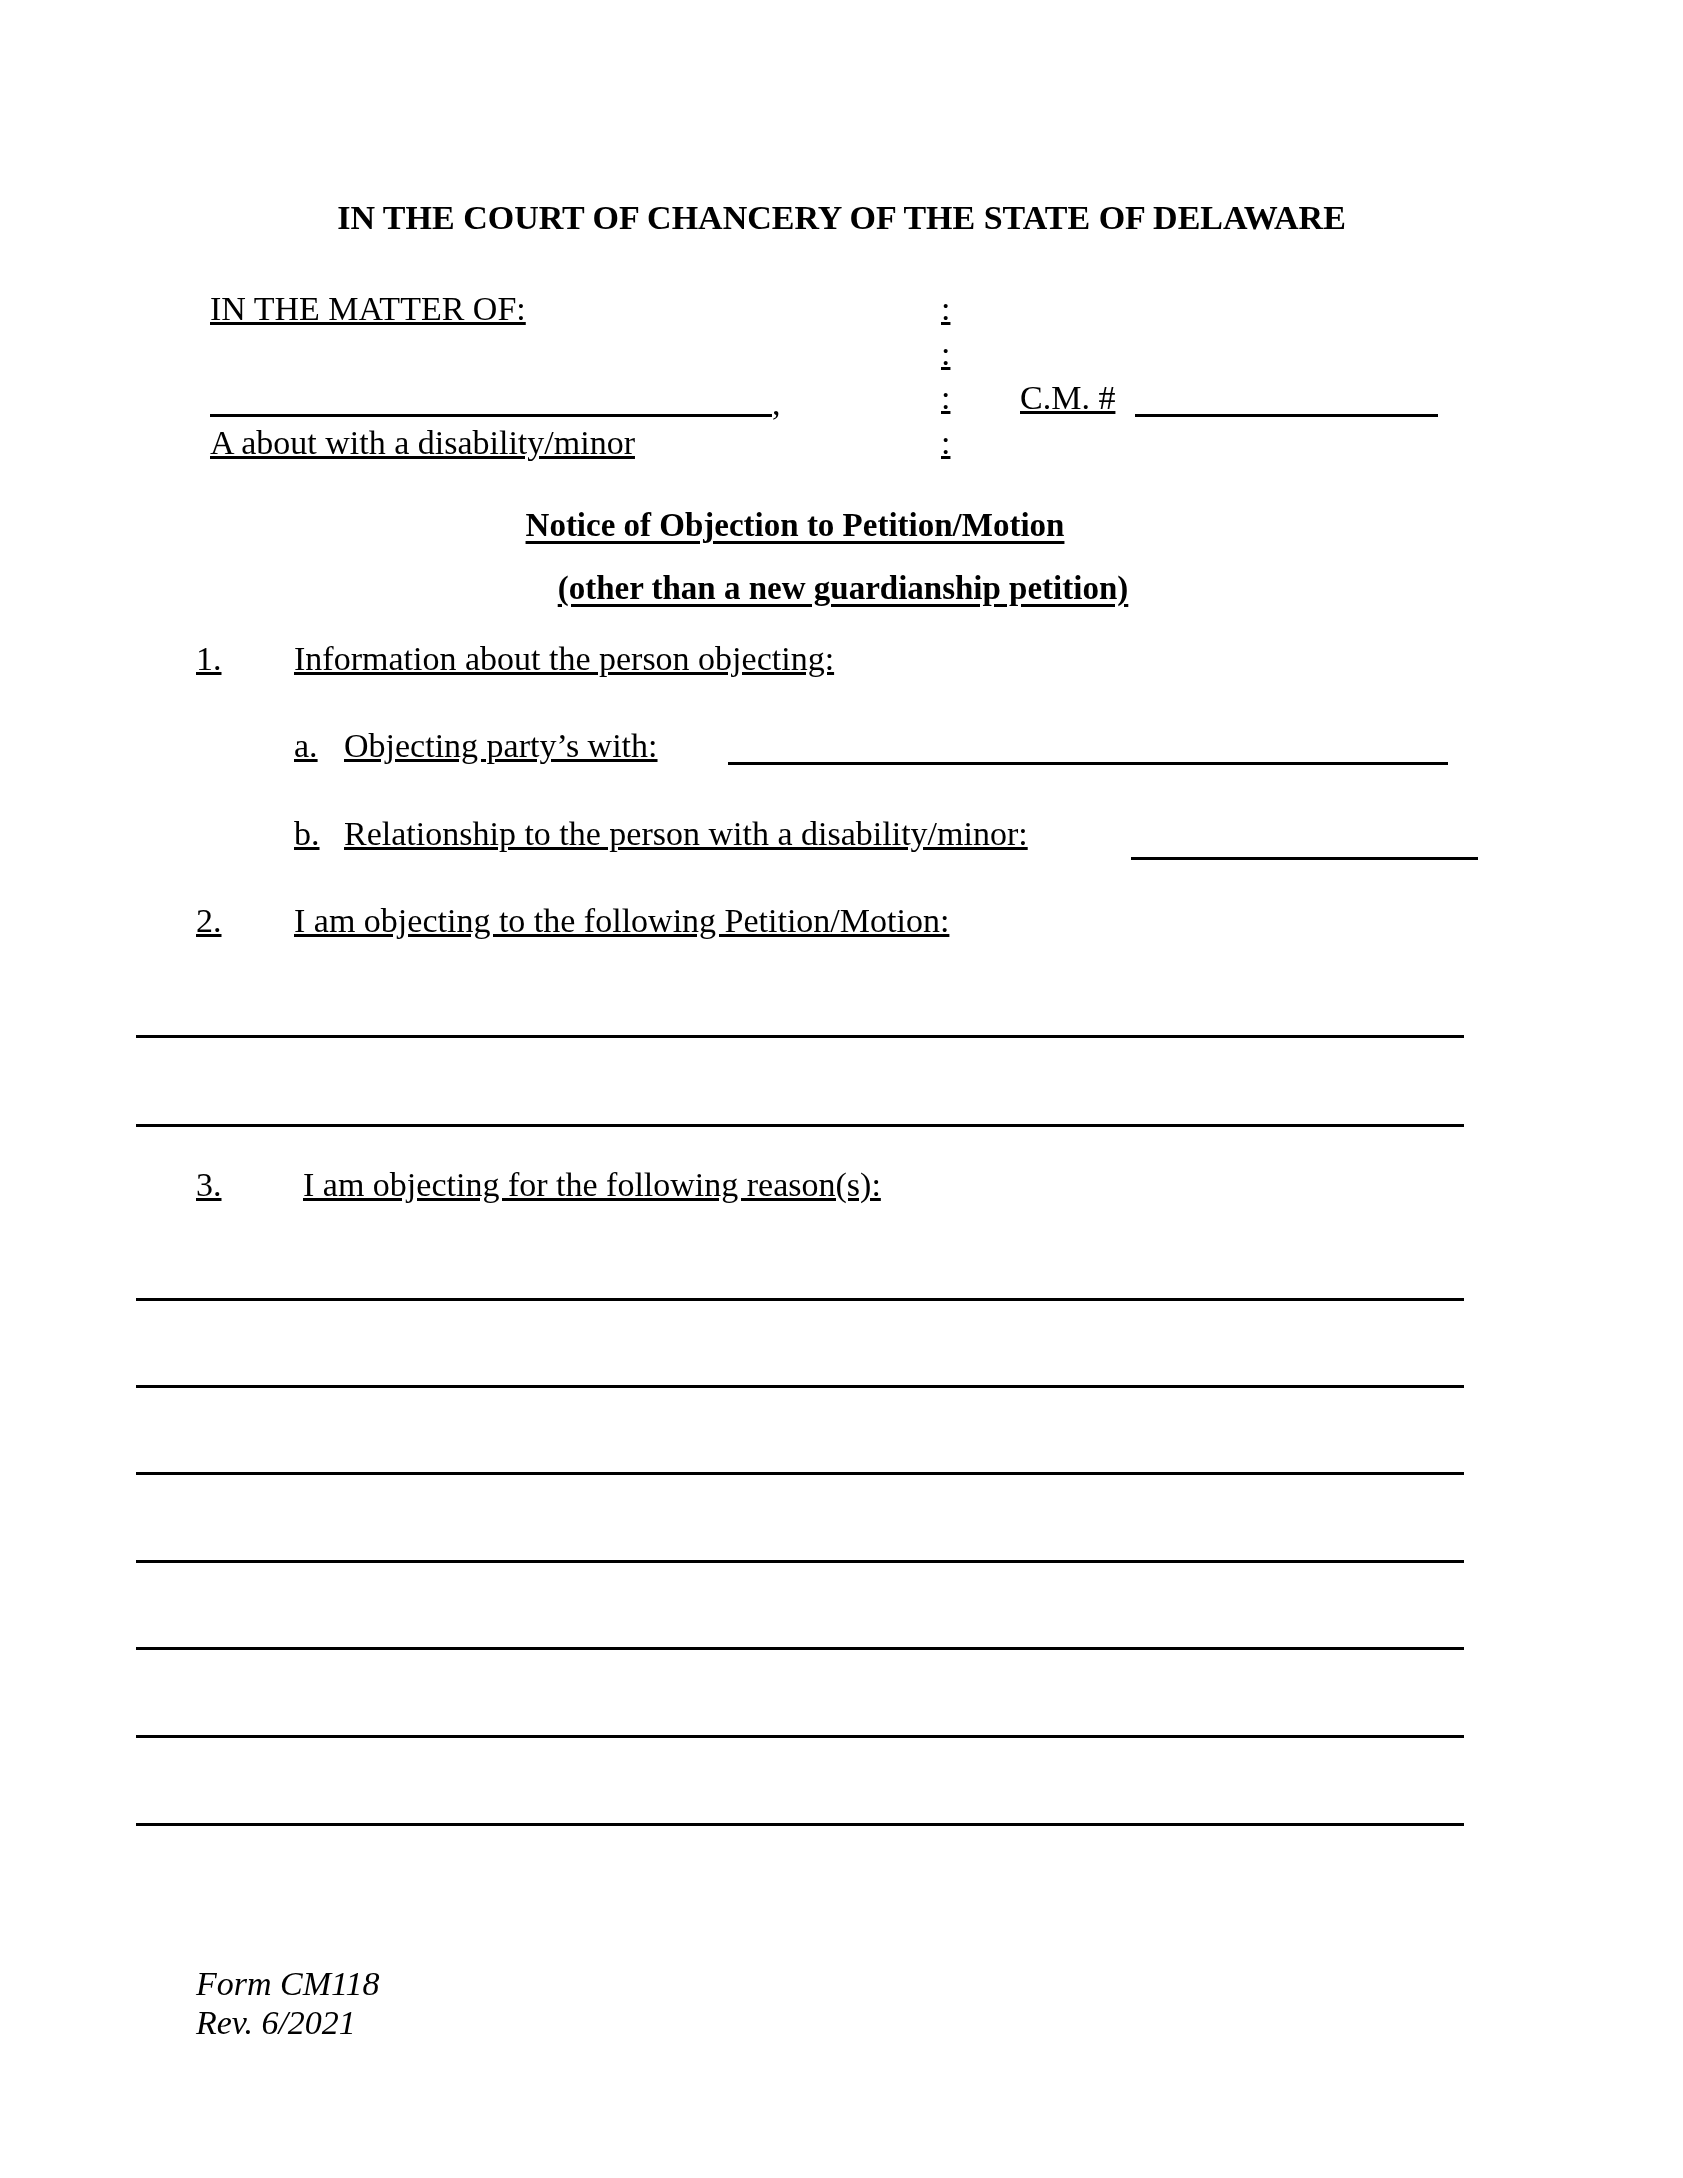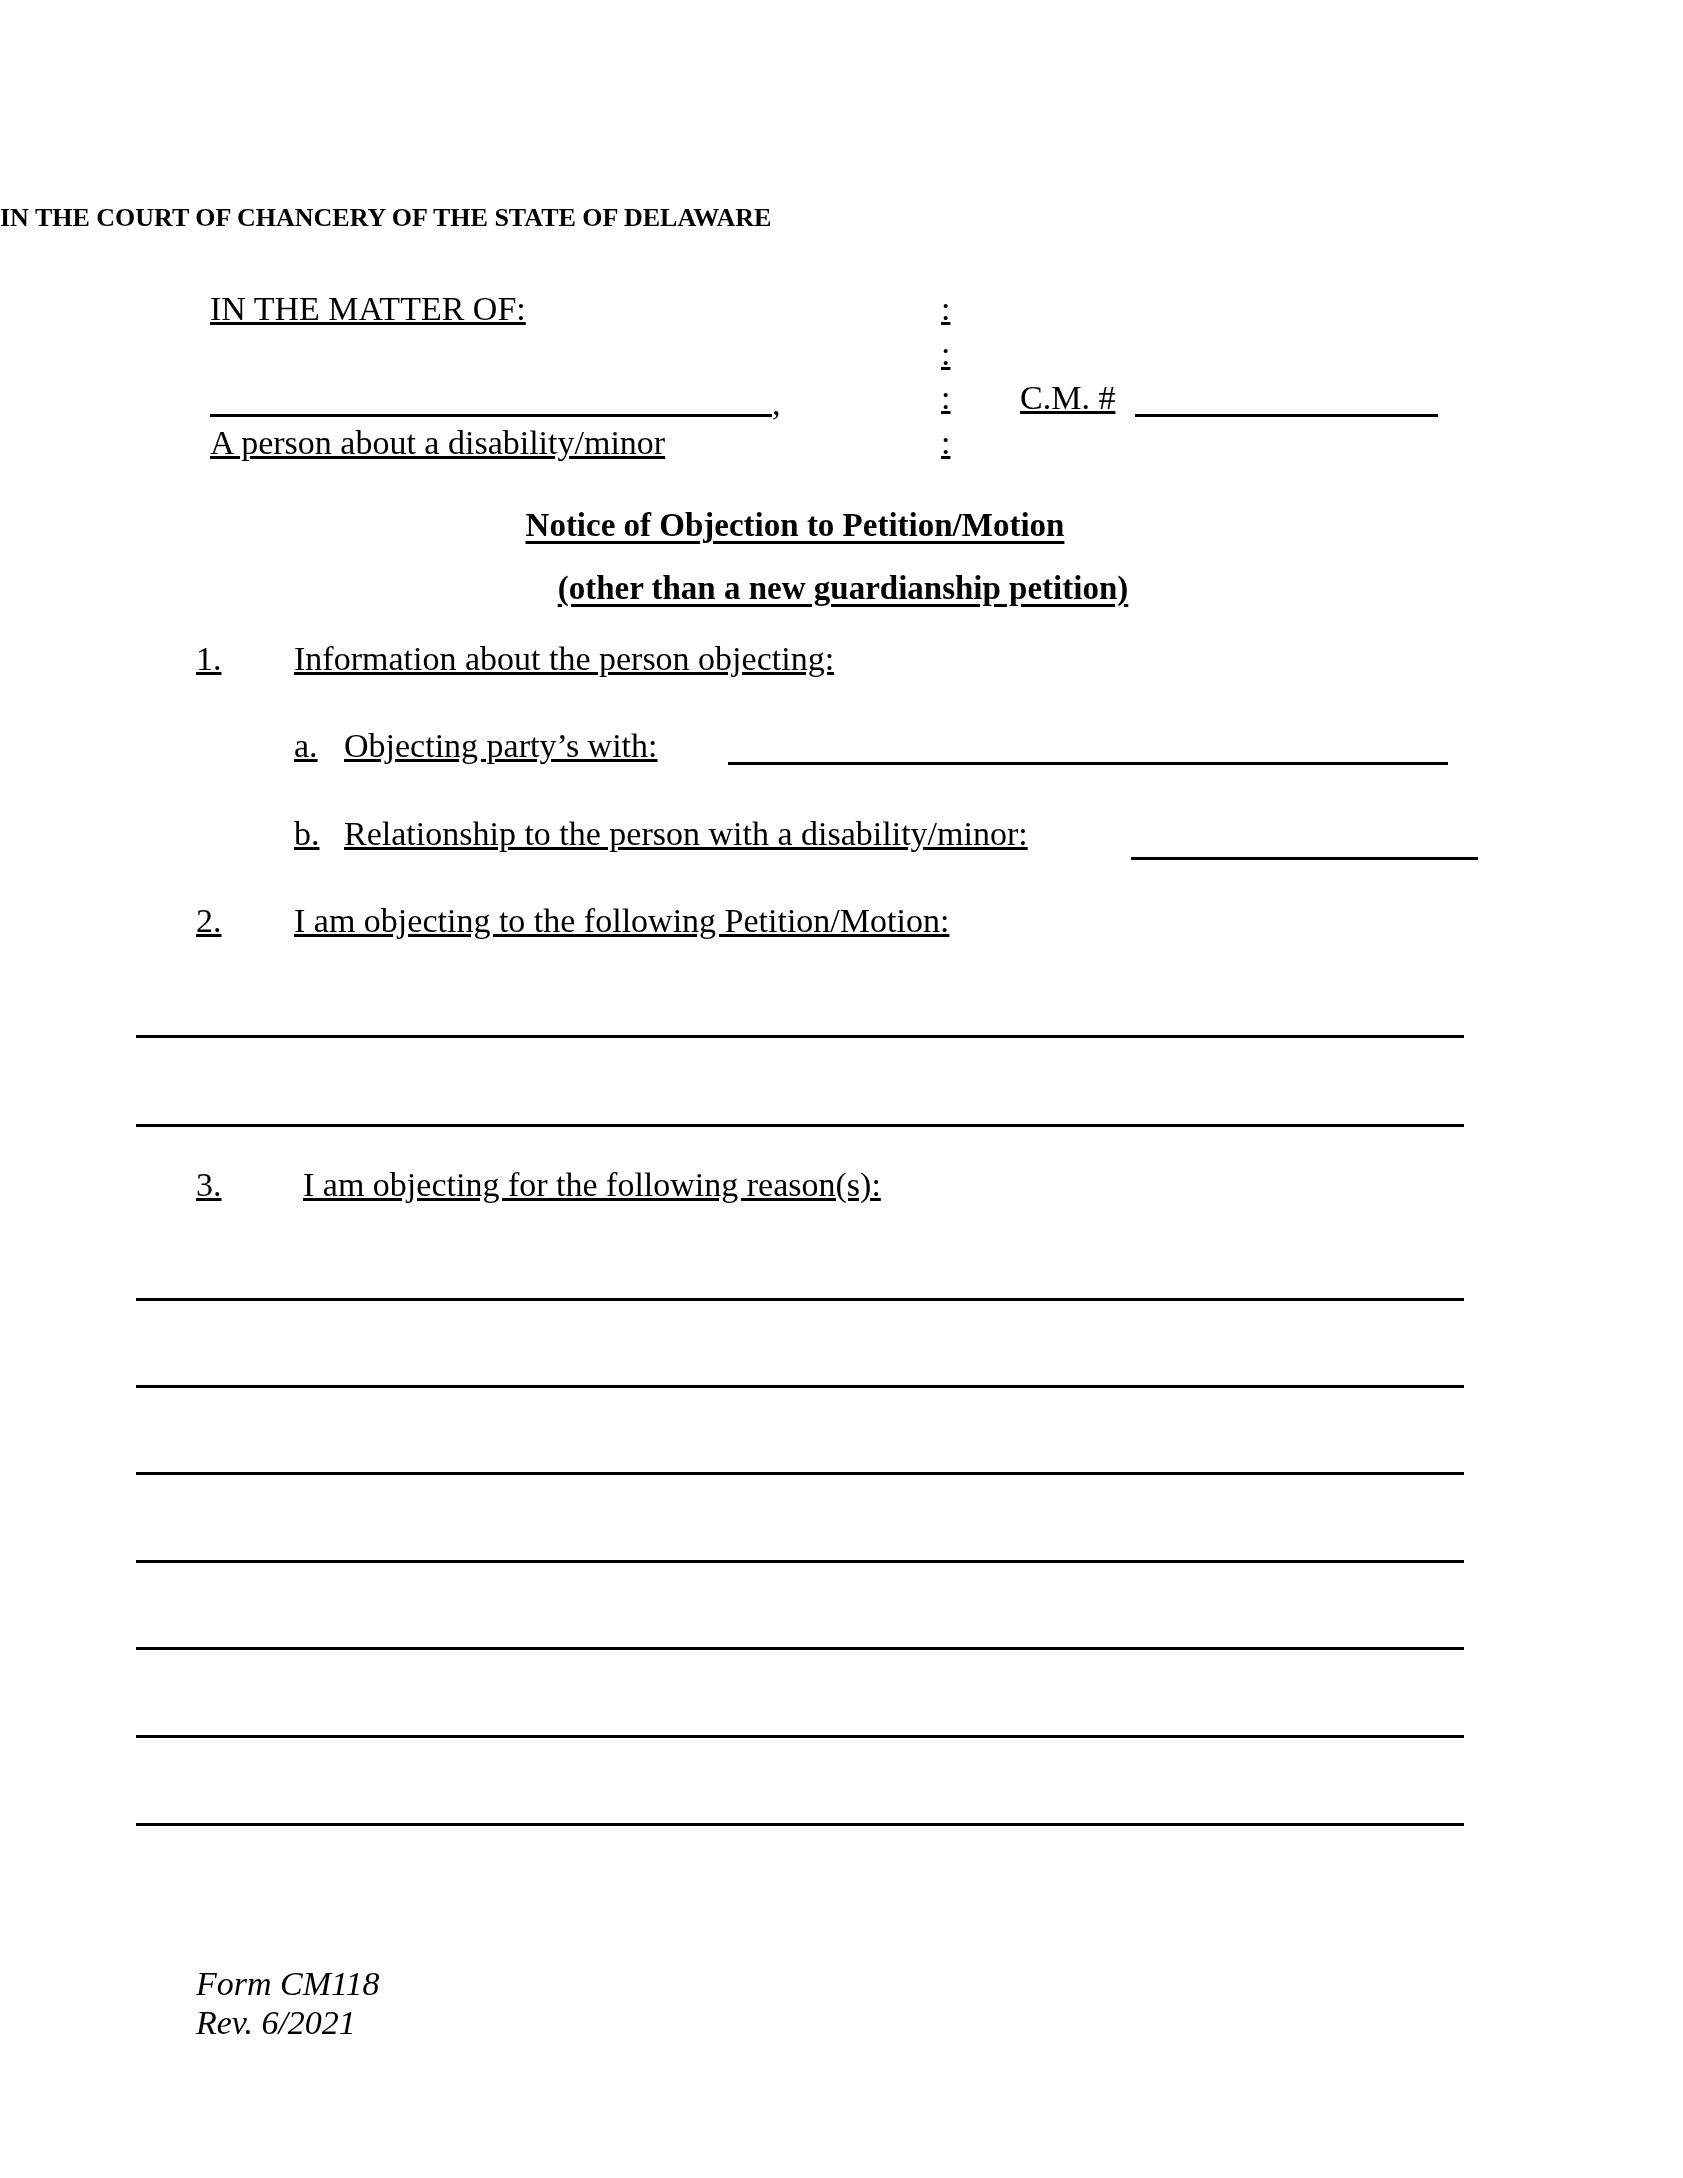--- a/index.html
+++ b/index.html
@@ -1,39 +1,39 @@
 <!DOCTYPE html>
 <html><head>
 <meta charset="utf-8">
 <style>
   html, body { margin:0; padding:0; background:#ffffff; }
   body { width:1683px; height:2178px; position:relative; overflow:hidden;
          font-family:"Liberation Serif", "DejaVu Serif", serif; color:#000; }
   .abs { position:absolute; white-space:nowrap; }
   .txt { font-size:34px; line-height:40px;text-decoration:underline; }
-  .title { font-size:26px; font-weight:bold; line-height:40px; left:0; width:1683px; }
+  .title { font-size:34px; font-weight:bold; line-height:40px; left:0; width:1683px; text-align:center; }
   .sub { font-size:33px; font-weight:bold; text-decoration:underline; text-decoration-thickness:3px;
          text-underline-offset:5px; left:0; width:1590px; text-align:center; line-height:40px; }
   .line { position:absolute; height:3px; background:#000; }
   .foot { font-size:34px; font-style:italic; line-height:36px; }
 </style>
 </head>
 <body>
 
 <div class="abs title" style="top:198px;">IN THE COURT OF CHANCERY OF THE STATE OF DELAWARE</div>
 
 <div class="abs txt" style="left:210px; top:289px;">IN THE MATTER OF:</div>
 <div class="abs txt" style="left:941px; top:289px;">:</div>
 <div class="abs txt" style="left:941px; top:334px;">:</div>
 <div class="abs txt" style="left:941px; top:378px;">:</div>
 <div class="abs txt" style="left:941px; top:423px;">:</div>
 
 <div class="line" style="left:210px; top:414px; width:562px;"></div>
 <div class="abs txt" style="left:772px; top:384px;">,</div>
-<div class="abs txt" style="left:210px; top:423px;">A person about a disability/minor</div>
+<div class="abs txt" style="left:210px; top:423px;">A about with a disability/minor</div>
 
 <div class="abs txt" style="left:1020px; top:378px;">C.M. #</div>
 <div class="line" style="left:1135px; top:414px; width:303px;"></div>
 
 <div class="abs sub" style="top:505px;">Notice of Objection to Petition/Motion</div>
 <div class="abs sub" style="top:568px;margin-left:48px;">(other than a new guardianship petition)</div>
 
 <div class="abs txt" style="left:196px; top:639px;">1.</div>
 <div class="abs txt" style="left:294px; top:639px;">Information about the person objecting:</div>
 

